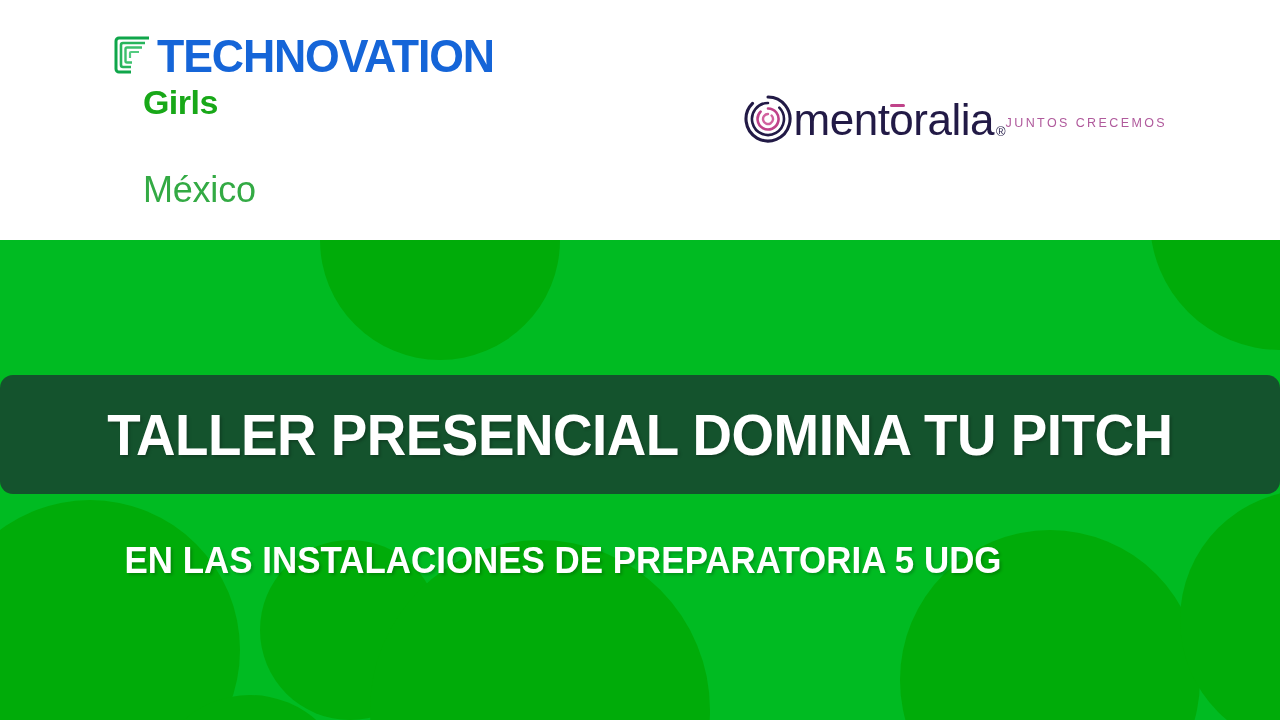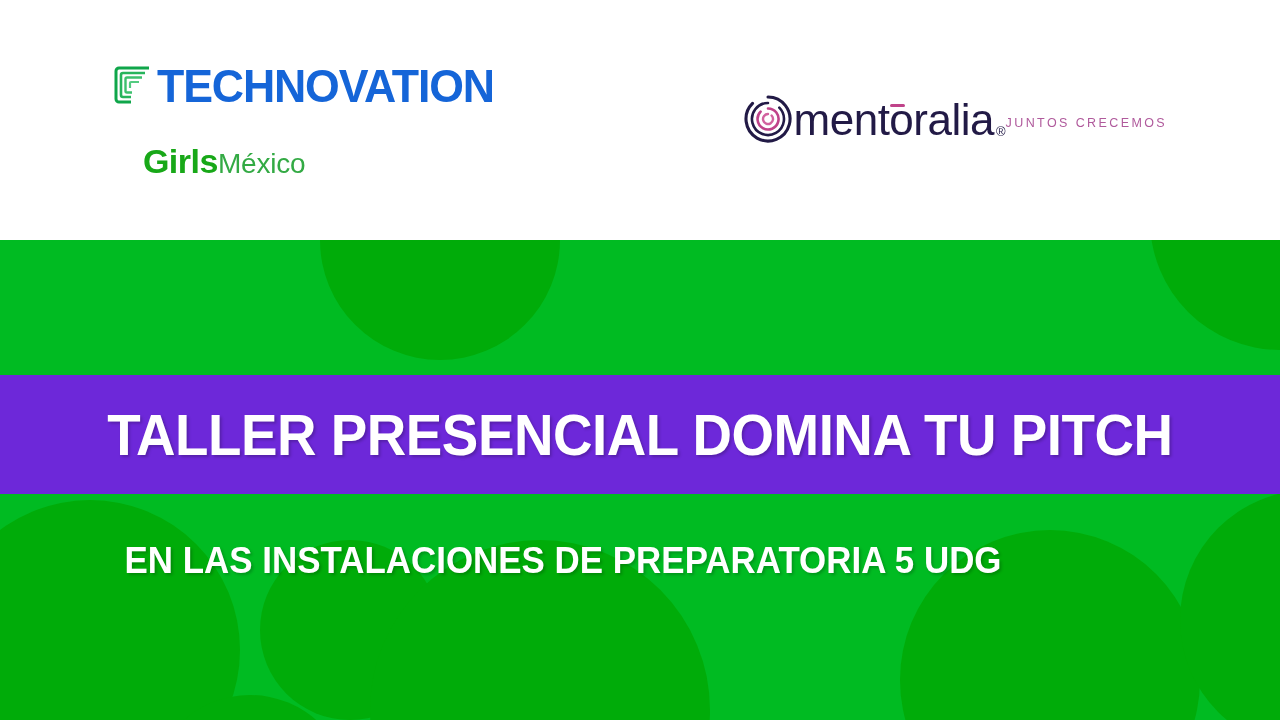--- a/index.html
+++ b/index.html
@@ -56,33 +56,34 @@
     font-size: 47px;
     font-weight: bold;
     color: #1565d8;
     letter-spacing: -1.2px;
     transform: scaleX(0.95);
     transform-origin: left center;
     white-space: nowrap;
   }
   .techno-row2 {
     display: flex;
-    align-items: flex-end;
-    gap: 0;
+    align-items: flex-start;
+    gap: 18px;
     margin-top: 6px;
     margin-left: 30px;
+    flex-direction: column;
   }
   .techno-girls {
     font-size: 34px;
     font-weight: bold;
     color: #18a818;
     letter-spacing: -0.5px;
   }
   .techno-mexico {
-    font-size: 28px;
+    font-size: 36px;
     font-weight: normal;
     color: #33aa44;
     letter-spacing: -0.2px;
     margin-top: 35px;
   }
 
   
   .mentoralia-logo {
     display: flex;
     flex-direction: row;
@@ -144,24 +145,25 @@
     background: #00ac09;
   }
 
   
   .blue-band {
     position: absolute;
     left: 0;
     top: 375px;
     width: 1280px;
     height: 119px;
-    background: #6d28d9;
+    background: #14532d;
     display: flex;
     align-items: center;
     justify-content: center;
+    border-radius: 13px;
   }
   .title-text {
     font-family: "Liberation Sans", sans-serif;
     font-size: 57px;
     font-weight: bold;
     color: #ffffff;
     letter-spacing: -0.5px;
     white-space: nowrap;
     transform: scaleX(0.96);
     text-shadow: 2px 2px 3px rgba(0,0,0,0.22);

